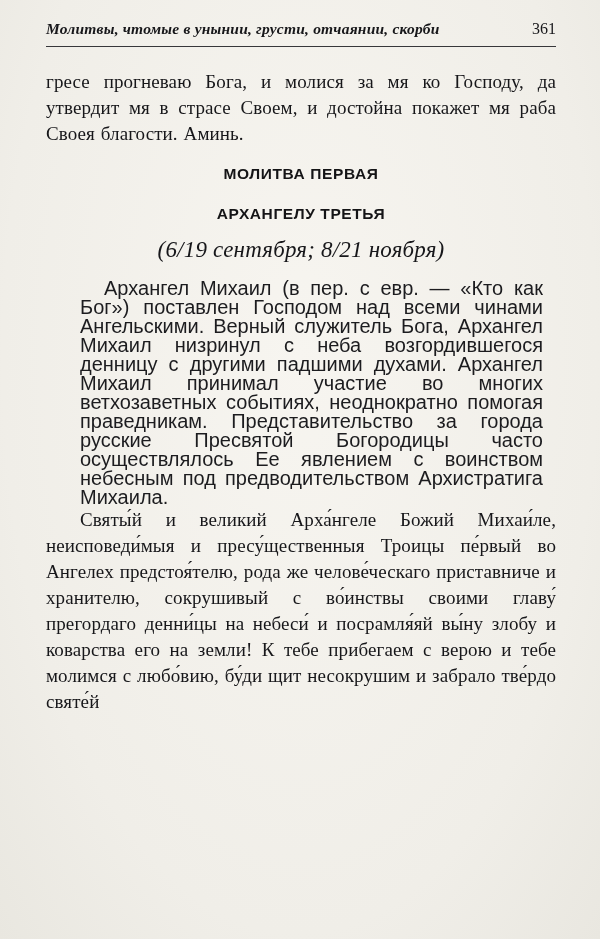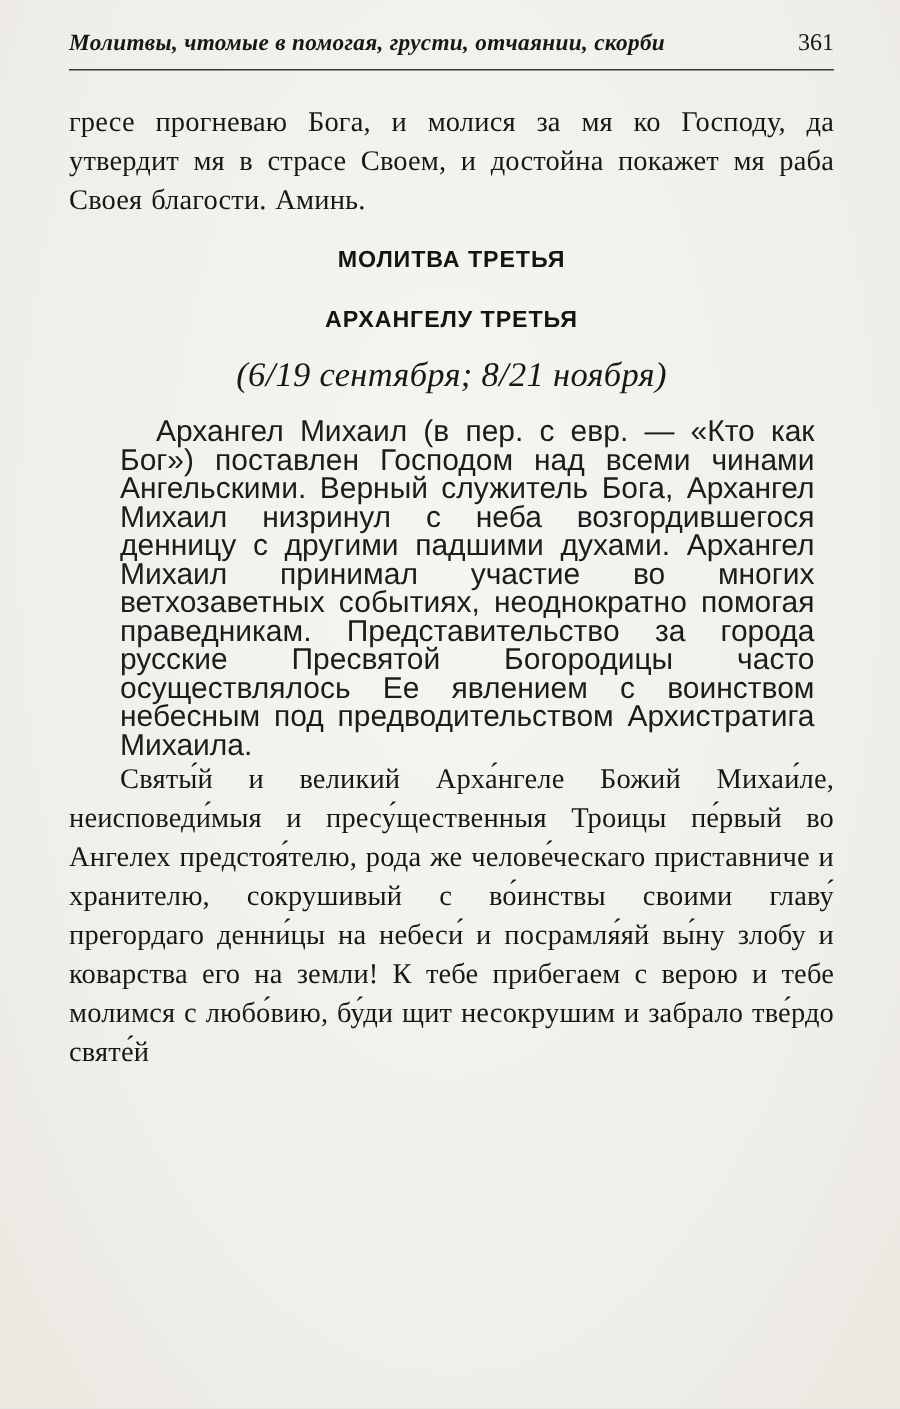--- a/index.html
+++ b/index.html
@@ -79,29 +79,29 @@
     text-indent: 24px;
     color: #1c1c1f;
   }
 </style>
 </head>
 <body>
 
 <div class="page">
 
   <header class="running-head">
-    <span class="running-title">Молитвы, чтомые в помогая, грусти, отчаянии, скорби</span>
+    <span class="running-title">Молитвы, чтомые в унынии, грусти, отчаянии, скорби</span>
     <span class="page-number">361</span>
   </header>
 
   <main>
 
     <p class="para no-indent">гресе прогневаю Бога, и молися за мя ко Господу, да утвердит мя в страсе Своем, и достойна покажет мя раба Своея благости. Аминь.</p>
 
-    <h2 class="prayer-heading h-third">МОЛИТВА ТРЕТЬЯ</h2>
+    <h2 class="prayer-heading h-third">МОЛИТВА ПЕРВАЯ</h2>
 
 
     <h2 class="prayer-heading h-arch">АРХАНГЕЛУ ТРЕТЬЯ</h2>
 
     <p class="dates">(6/19 сентября; 8/21 ноября)</p>
 
     <p class="note">Архангел Михаил (в пер. с евр. — «Кто как Бог») поставлен Господом над всеми чинами Ангельскими. Верный служитель Бога, Архангел Михаил низринул с неба возгордившегося денницу с другими падшими духами. Архангел Михаил принимал участие во многих ветхозаветных событиях, неоднократно помогая праведникам. Представительство за города русские Пресвятой Богородицы часто осуществлялось Ее явлением с воинством небесным под предводительством Архистратига Михаила.</p>
 
 
     <p class="para">Святы́й и великий Арха́нгеле Божий Михаи́ле, неисповеди́мыя и пресу́щественныя Троицы пе́рвый во Ангелех предстоя́телю, рода же челове́ческаго приставниче и хранителю, сокрушивый с во́инствы своими главу́ прегордаго денни́цы на небеси́ и посрамля́яй вы́ну злобу и коварства его на земли! К тебе прибегаем с верою и тебе молимся с любо́вию, бу́ди щит несокрушим и забрало тве́рдо святе́й</p>

